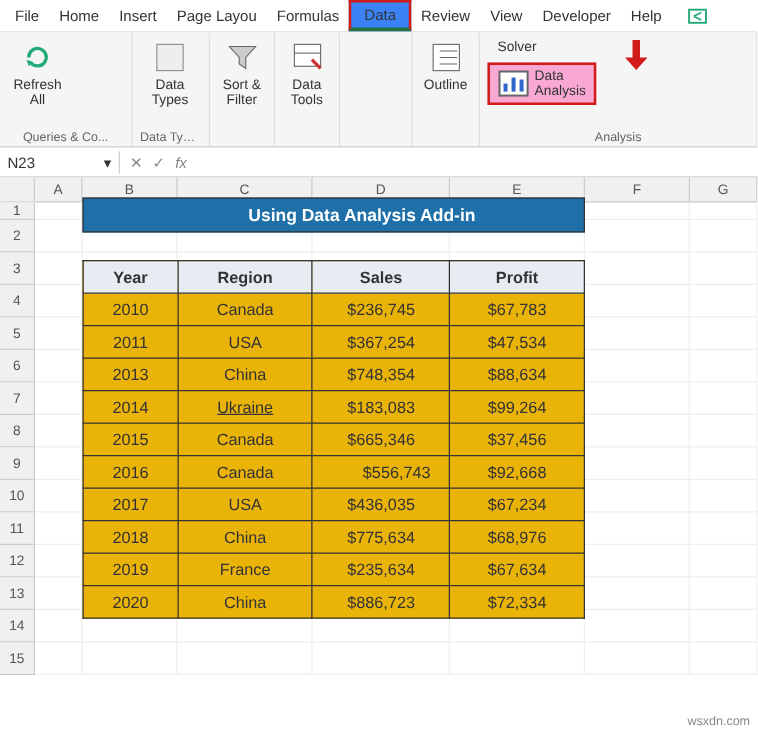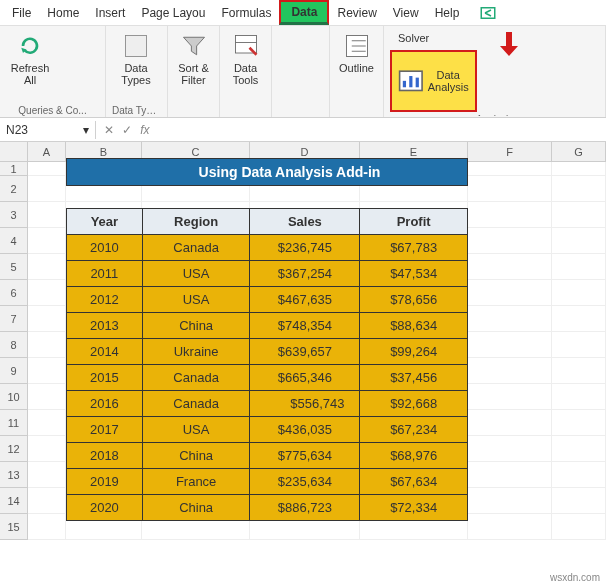--- a/index.html
+++ b/index.html
@@ -1,34 +1,34 @@
 <!DOCTYPE html>
 <html><head>
 <meta charset="utf-8">
 <style>
 * { box-sizing: border-box; margin: 0; padding: 0; font-family: "Segoe UI", Arial, sans-serif; }
 body { background: #fff; width: 606px; height: 587px; overflow: hidden; font-size: 12px; color: #333; }
 
 
 .menubar { display: flex; align-items: center; height: 26px; border-bottom: 1px solid #e0e0e0; padding: 0 4px; }
 .menubar .tab { padding: 4px 8px; font-size: 12px; color: #333; cursor: pointer; }
-.menubar .tab.active { background: #22c55e; border: 2px solid #d21b1b; border-bottom: 3px solid #217346; font-weight: 700; padding: 3px 10px; }
+.menubar .tab.active { background: #3b82f6; border: 2px solid #d21b1b; border-bottom: 3px solid #217346; font-weight: 400; padding: 3px 10px; }
 .menubar .share-icon { margin-left: 12px; width: 18px; height: 18px; }
 
 
 .ribbon { display: flex; height: 92px; border-bottom: 1px solid #d0d0d0; background: #f5f5f5; }
 .rgroup { display: flex; flex-direction: column; justify-content: space-between; border-right: 1px solid #e0e0e0; padding: 4px 6px 1px 6px; }
 .rgroup-body { display: flex; align-items: flex-start; gap: 6px; flex: 1; }
 .rgroup-label { font-size: 10px; color: #666; text-align: center; padding: 2px 0 0 0; white-space: nowrap; overflow: hidden; text-overflow: ellipsis; }
 .bigbtn { display: flex; flex-direction: column; align-items: center; justify-content: flex-start; width: 48px; padding: 2px 2px; cursor: pointer; }
 .bigbtn .bicon { width: 28px; height: 28px; margin-bottom: 2px; }
 .bigbtn .blabel { font-size: 11px; text-align: center; line-height: 1.1; }
 .smalllist { display: flex; flex-direction: column; gap: 2px; }
 .analysis-group { flex: 1; }
-.data-analysis-btn { border: 2px solid #d21b1b; padding: 16px 6px; display: flex; align-items: center; gap: 4px; font-size: 11px; cursor: pointer; background: #fde047; text-align: center; }
+.data-analysis-btn { border: 2px solid #d21b1b; padding: 2px 6px; display: flex; align-items: center; gap: 4px; font-size: 11px; cursor: pointer; background: #f9a8d4; }
 .solver-btn { display: flex; align-items: center; gap: 4px; font-size: 11px; padding: 2px 4px; cursor: pointer; }
 .red-arrow { position: absolute; top: 30px; left: 494px; pointer-events: none; }
 
 
 .formulabar { display: flex; align-items: center; height: 24px; border-bottom: 1px solid #d0d0d0; }
 .namebox { width: 96px; border-right: 1px solid #d0d0d0; padding: 2px 6px; font-size: 12px; display: flex; align-items: center; justify-content: space-between; }
 .fx-controls { display: flex; align-items: center; gap: 8px; padding: 0 8px; color: #888; }
 .fx-input { flex: 1; padding: 2px 6px; font-size: 12px; border: none; outline: none; }
 
 
@@ -60,20 +60,21 @@
 
 <div class="menubar">
   <div class="tab">File</div>
   <div class="tab">Home</div>
   <div class="tab">Insert</div>
   <div class="tab">Page Layou</div>
   <div class="tab">Formulas</div>
   <div class="tab active">Data</div>
   <div class="tab">Review</div>
   <div class="tab">View</div>
+  <div class="tab">Developer</div>
   <div class="tab">Help</div>
   <svg class="share-icon" viewBox="0 0 24 24">
       <rect x="3" y="5" width="18" height="14" fill="none" stroke="#2a7" stroke-width="2"></rect>
       <path d="M8 12l8-4M8 12l8 4" stroke="#2a7" stroke-width="2" fill="none"></path>
     </svg>
 </div>
 
 <div class="ribbon">
 
   <div class="rgroup" style="width:106px">
@@ -382,35 +383,29 @@
           <td style="width: 110px;">$236,745</td>
           <td style="width: 108px;">$67,783</td>
         </tr>
         <tr>
           <td style="width: 76px;">2011</td>
           <td style="width: 108px;">USA</td>
           <td style="width: 110px;">$367,254</td>
           <td style="width: 108px;">$47,534</td>
         </tr>
         <tr>
-          <td style="width: 76px;">2012</td>
-          <td style="width: 108px;">USA</td>
-          <td style="width: 110px;">$467,635</td>
-          <td style="width: 108px;">$78,656</td>
-        </tr>
-        <tr>
           <td style="width: 76px;">2013</td>
           <td style="width: 108px;">China</td>
           <td style="width: 110px;">$748,354</td>
           <td style="width: 108px;">$88,634</td>
         </tr>
         <tr>
           <td style="width: 76px;">2014</td>
-          <td style="width: 108px;">Ukraine</td>
-          <td style="width: 110px;">$639,657</td>
+          <td style="width: 108px; text-decoration: underline;">Ukraine</td>
+          <td style="width: 110px;">$183,083</td>
           <td style="width: 108px;">$99,264</td>
         </tr>
         <tr>
           <td style="width: 76px;">2015</td>
           <td style="width: 108px;">Canada</td>
           <td style="width: 110px;">$665,346</td>
           <td style="width: 108px;">$37,456</td>
         </tr>
         <tr>
           <td style="width: 76px;">2016</td>

